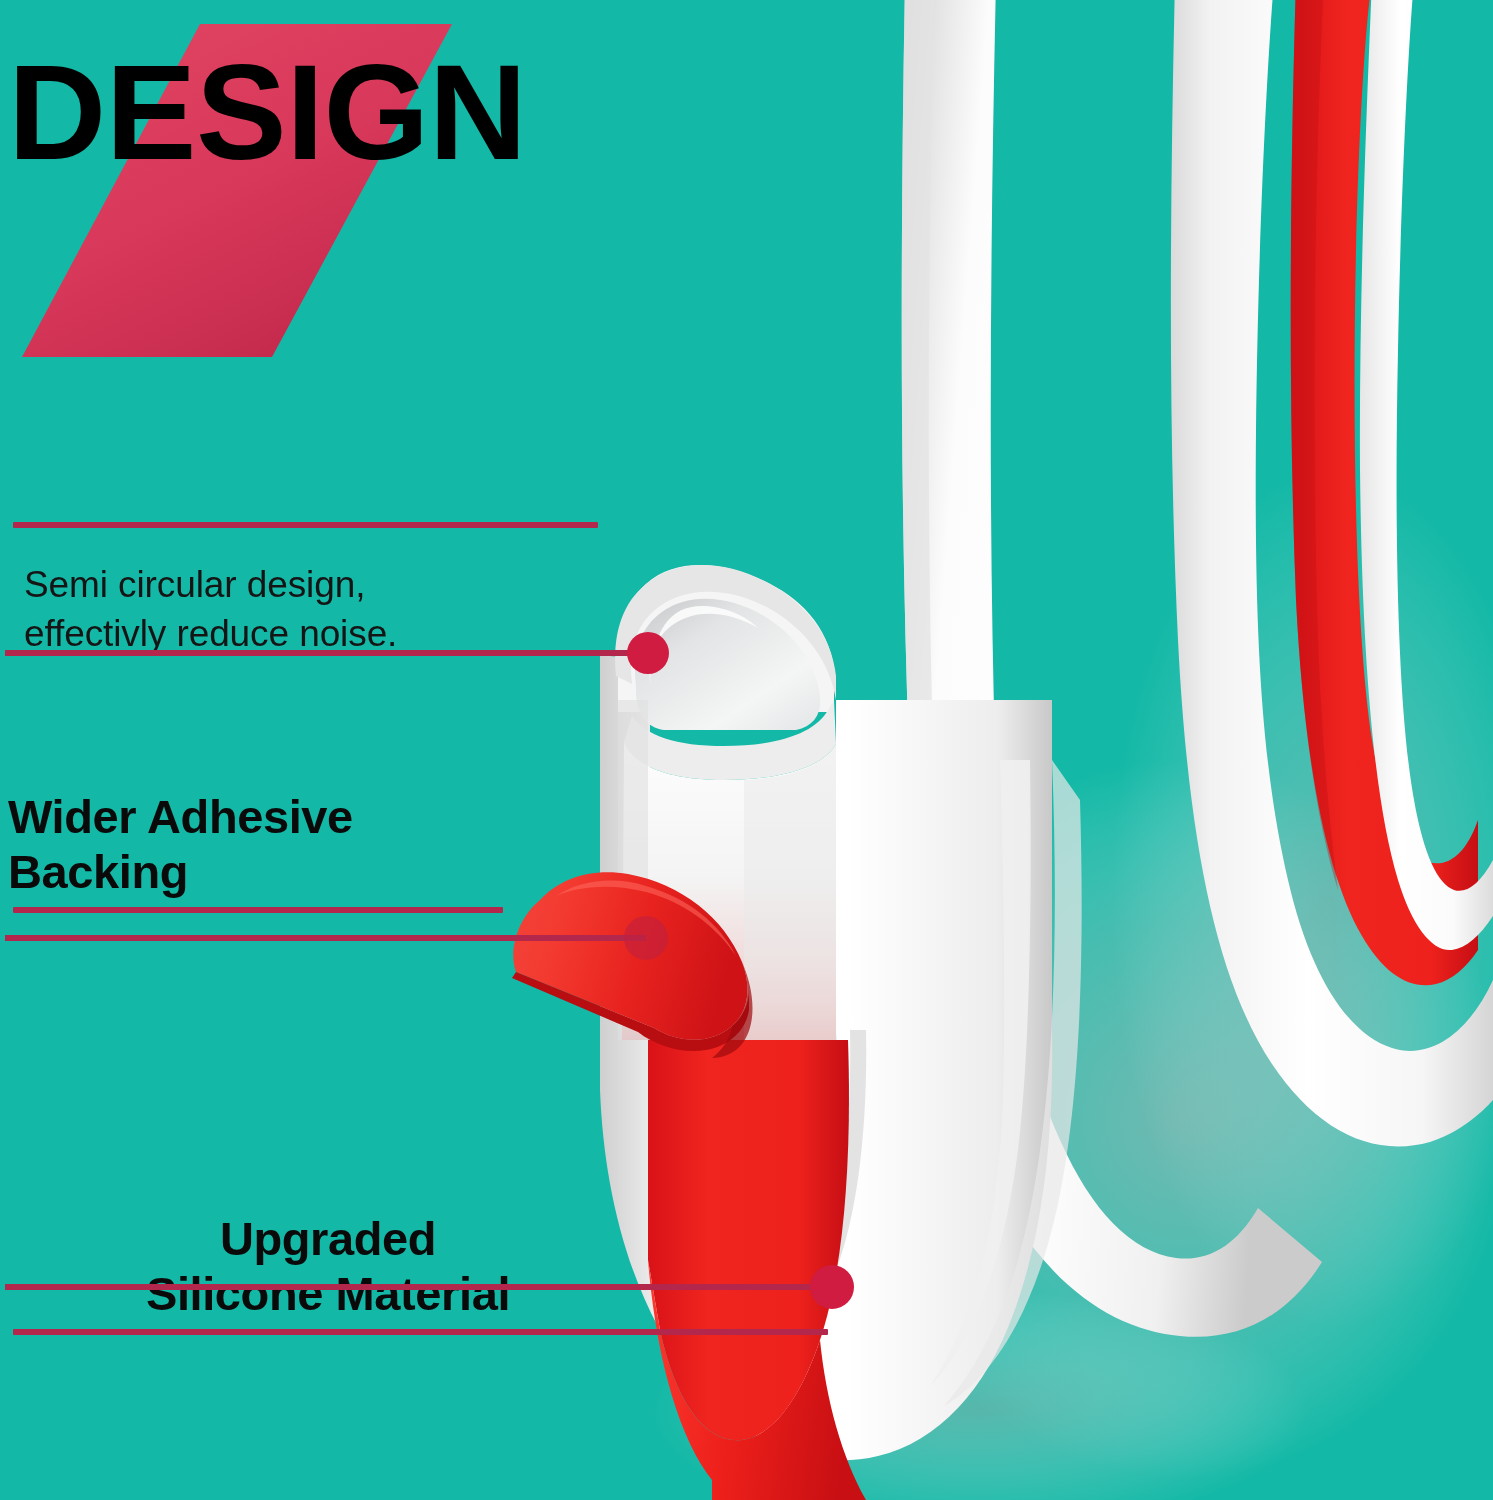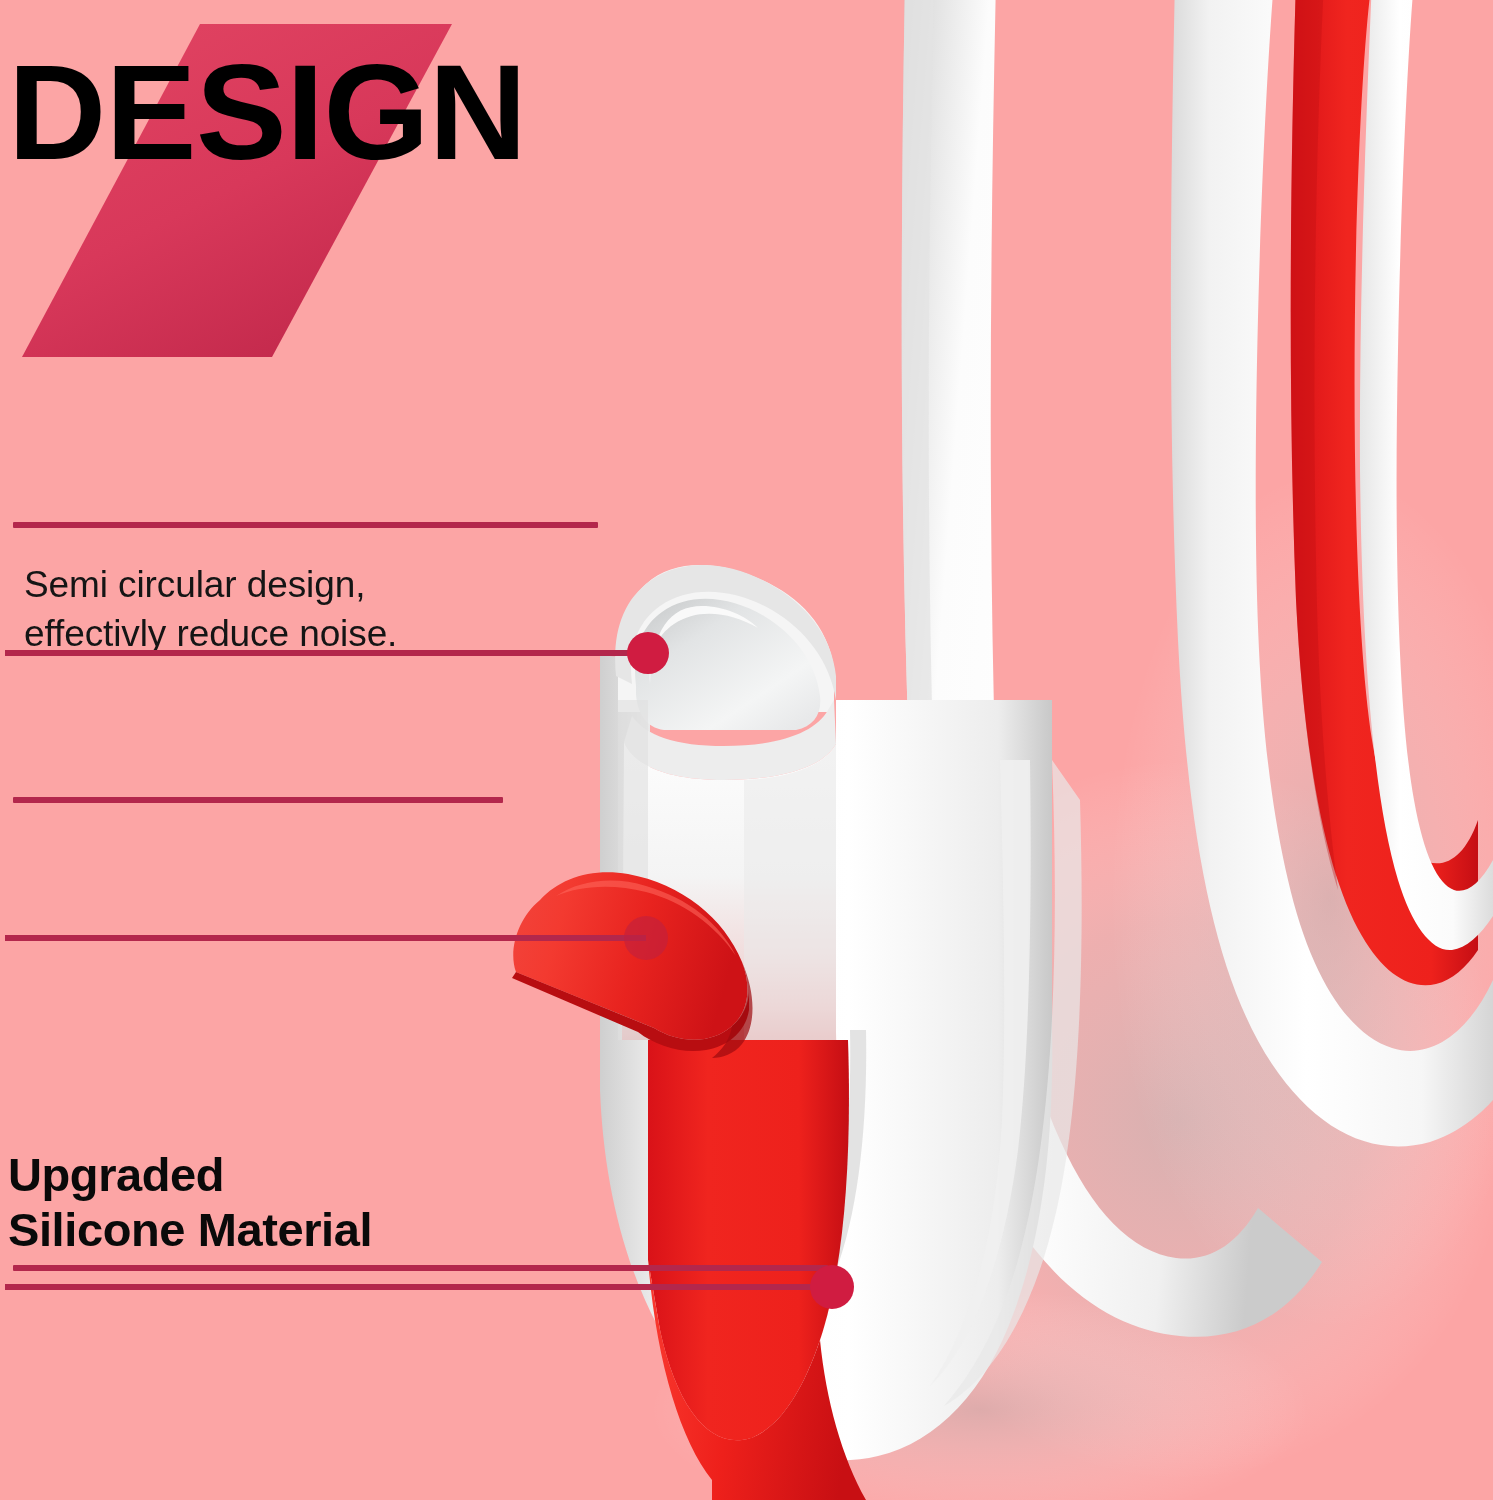--- a/index.html
+++ b/index.html
@@ -8,21 +8,21 @@
     background: #ffffff;
   }
   body {
     font-family: "Liberation Sans", sans-serif;
     -webkit-font-smoothing: antialiased;
   }
   #page {
     position: relative;
     width: 1493px;
     height: 1500px;
-    background: #fca5a5;
+    background: #14b8a6;
     overflow: hidden;
   }
 
   
   #product-art {
     position: absolute;
     left: 0; top: 0;
     width: 1493px;
     height: 1500px;
     z-index: 1;
@@ -96,21 +96,21 @@
     color: #151515;
     line-height: 1.32;
     letter-spacing: -0.1px;
     white-space: pre-line;
     margin: 16px;
     padding-top: 8px;
   }
 
   #feature-1 { left: 8px; top: 515px; }
   #feature-2 { left: 8px; top: 790px; }
-  #feature-3 { left: 8px; top: 1148px; }
+  #feature-3 { left: 8px; top: 1212px; text-align: center; }
 
   
   #feature-1 .feature-rule { width: 585px; }
   #feature-2 .feature-rule { width: 490px; }
   #feature-3 .feature-rule { width: 815px; }
 
   
   #leaders {
     position: absolute;
     left: 0; top: 0;
@@ -389,20 +389,22 @@
 
   <div class="feature" id="feature-1">
     <div class="feature-rule-row">
       <div class="feature-rule"></div>
     </div>
     <div class="feature-body">Semi circular design,
 effectivly reduce noise.</div>
   </div>
 
   <div class="feature" id="feature-2">
+    <div class="feature-heading">Wider Adhesive
+Backing</div>
     <div class="feature-rule-row">
       <div class="feature-rule"></div>
     </div>
   </div>
 
   <div class="feature" id="feature-3">
     <div class="feature-heading">Upgraded
 Silicone Material</div>
     <div class="feature-rule-row">
       <div class="feature-rule"></div>

